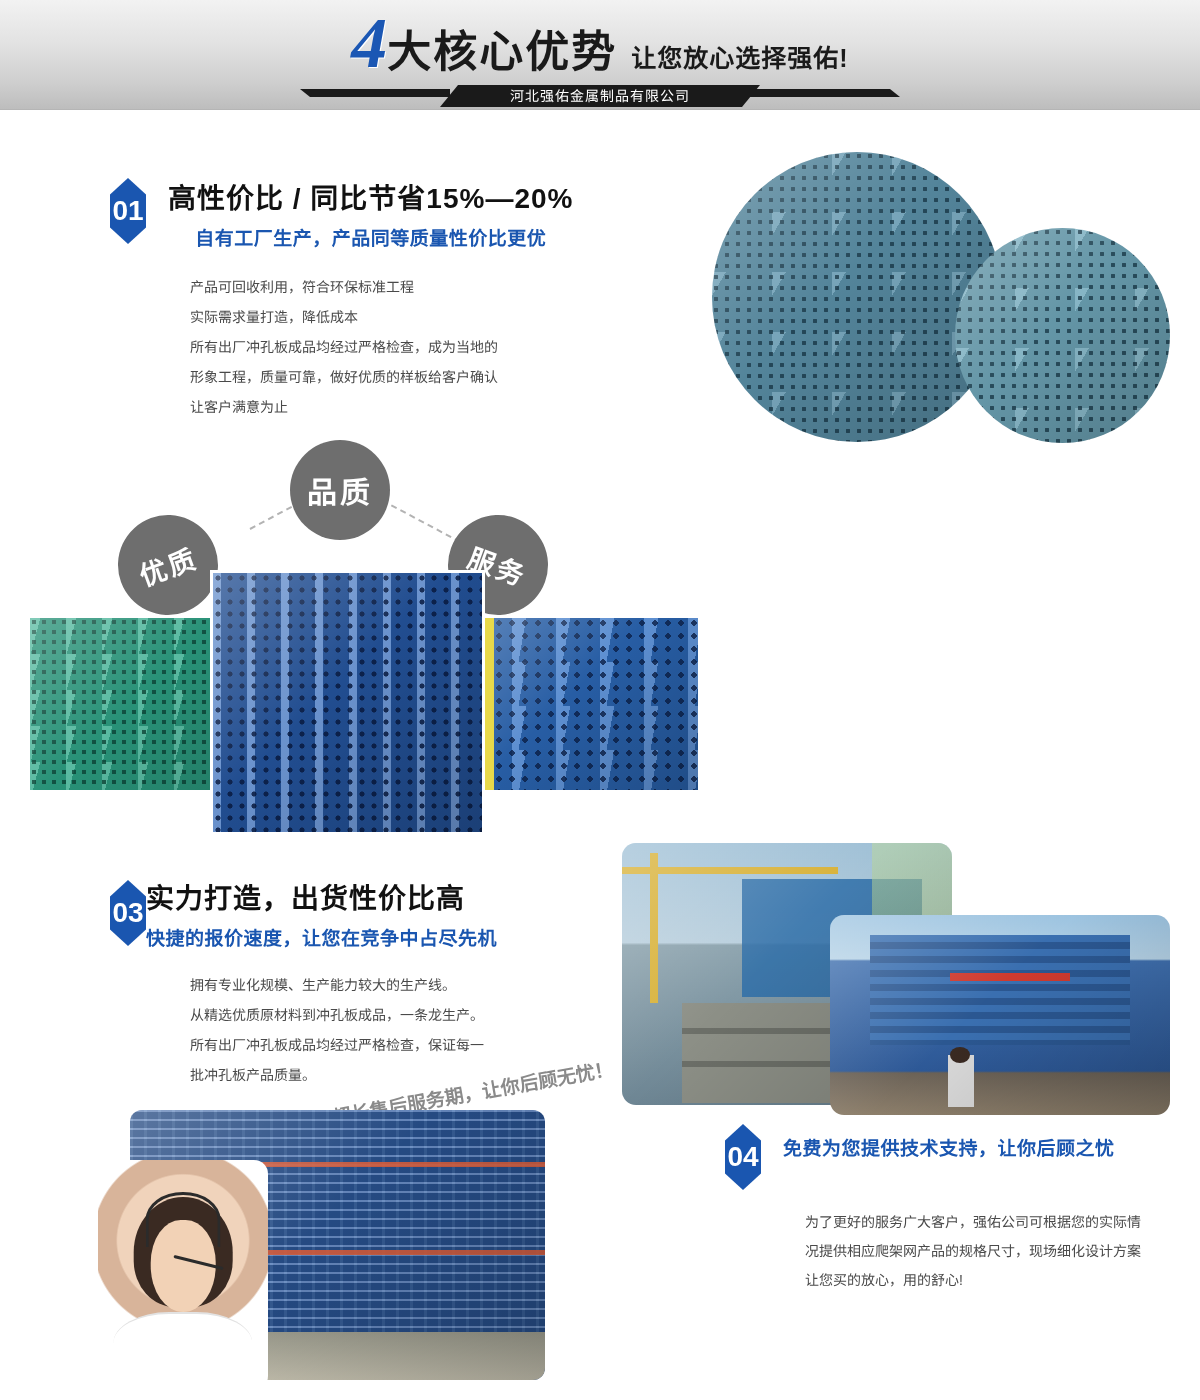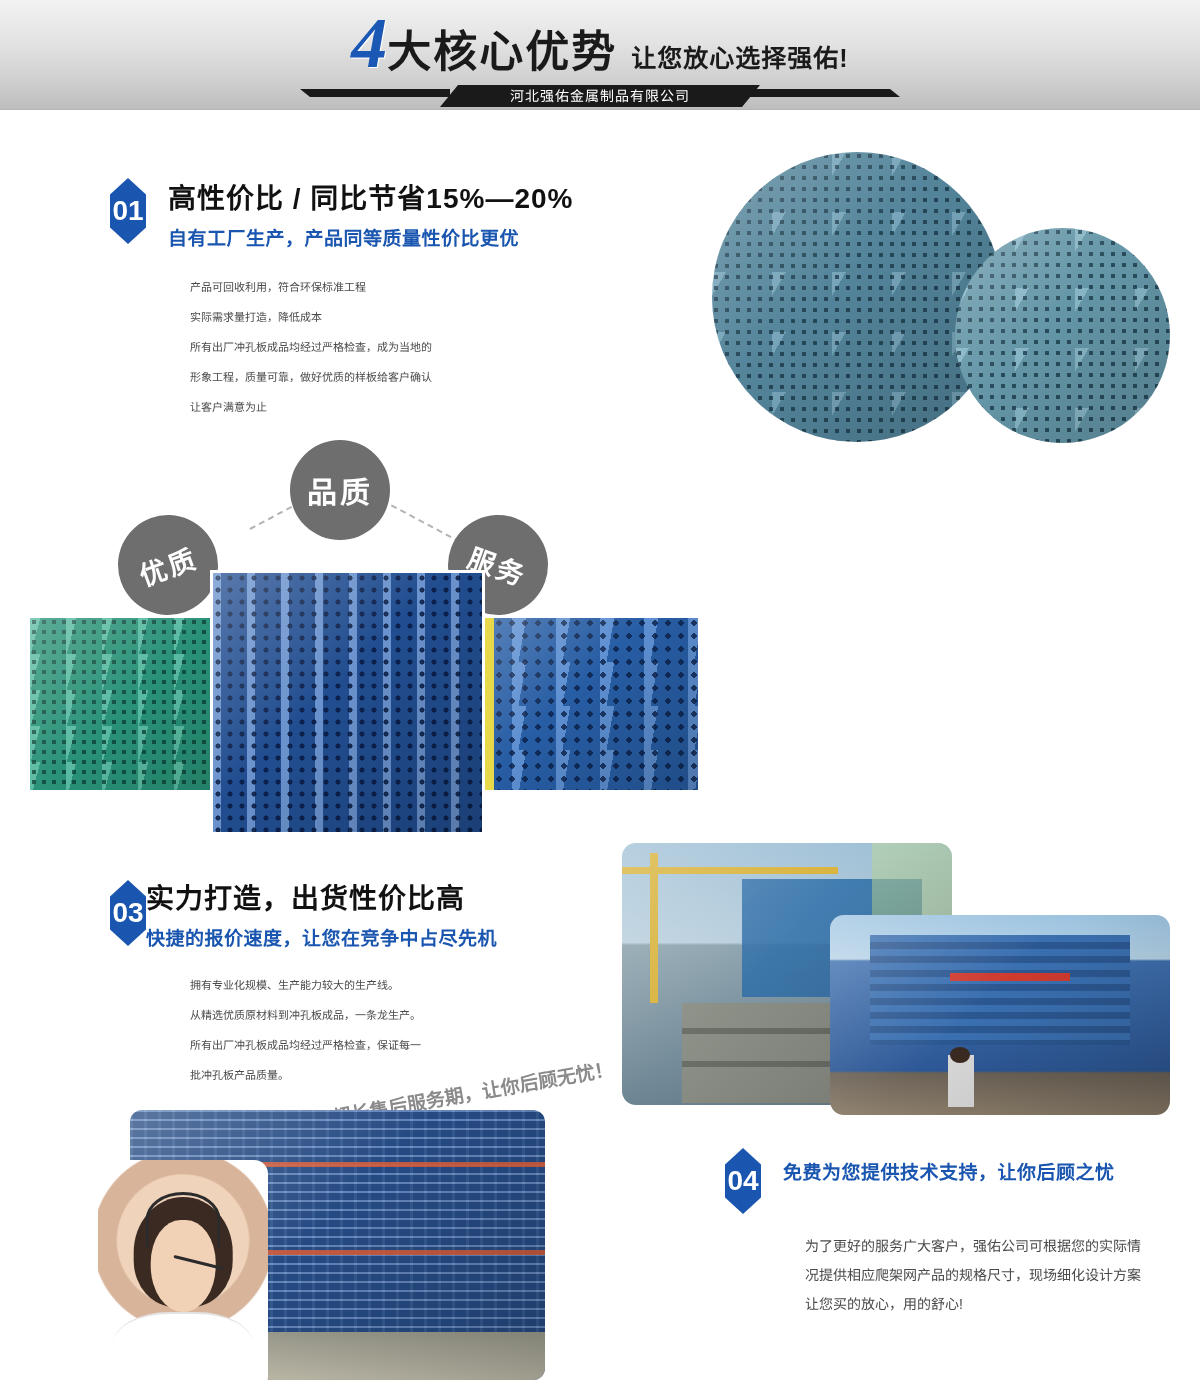--- a/index.html
+++ b/index.html
@@ -71,21 +71,21 @@
   }
   .blk-title {
     font-size:28px; font-weight:bold; color:#111; letter-spacing:1px;
     line-height:34px;
   }
   .blk-subtitle {
     font-size:19px; font-weight:bold; color:#1a56b0; letter-spacing:0.5px;
     margin-top:10px; line-height:26px;
   }
   .blk-body {
-    font-size:11px; color:#4a4a4a; line-height:30px; margin-top:14px;
+    font-size:14px; color:#4a4a4a; line-height:30px; margin-top:14px;
   }
   .blk-body div { white-space:nowrap; }
 
   .abs { position:absolute; }
 
   
   .photo { position:absolute; overflow:hidden; background:#9fb6c4; }
   .circle { border-radius:50%; }
 
   
@@ -205,21 +205,21 @@
       </div>
       <div class="hdr-ribbon">
         <div class="bar">河北强佑金属制品有限公司</div>
       </div>
     </div>
   </div>
 
   <div class="abs" style="left:110px; top:178px; width:560px;">
     <div style="display:flex; align-items:flex-start;">
       <div class="hexnum">01</div>
-      <div style="margin-left:22px; padding-top:4px;">
+      <div style="margin-left:22px; padding-top:4px;text-align:center;">
         <div class="blk-title">高性价比 / 同比节省15%—20%</div>
         <div class="blk-subtitle">自有工厂生产，产品同等质量性价比更优</div>
       </div>
     </div>
     <div class="blk-body" style="margin-left:80px; margin-top:20px;">
       <div>产品可回收利用，符合环保标准工程</div>
       <div>实际需求量打造，降低成本</div>
       <div>所有出厂冲孔板成品均经过严格检查，成为当地的</div>
       <div>形象工程，质量可靠，做好优质的样板给客户确认</div>
       <div>让客户满意为止</div>
@@ -303,21 +303,21 @@
     <div class="grad-sheen"></div>
   </div>
   <div class="operator" style="left:98px; top:1160px; width:170px; height:230px; border-radius:14px;">
     <div class="op-hair"></div>
     <div class="op-face"></div>
     <div class="op-band"></div>
     <div class="op-mic"></div>
     <div class="op-body"></div>
   </div>
 
-  <div class="abs" style="left:725px; top:1148px; width:460px;">
+  <div class="abs" style="left:725px; top:1124px; width:460px;">
     <div style="display:flex; align-items:flex-start;">
       <div class="hexnum">04</div>
       <div style="margin-left:22px; padding-top:2px;">
         <div class="blk-subtitle">免费为您提供技术支持，让你后顾之忧</div>
       </div>
     </div>
     <div class="blk-body" style="margin-left:80px; margin-top:18px; font-size:14px; line-height:29px;">
       <div>为了更好的服务广大客户，强佑公司可根据您的实际情</div>
       <div>况提供相应爬架网产品的规格尺寸，现场细化设计方案</div>
       <div>让您买的放心，用的舒心!</div>

